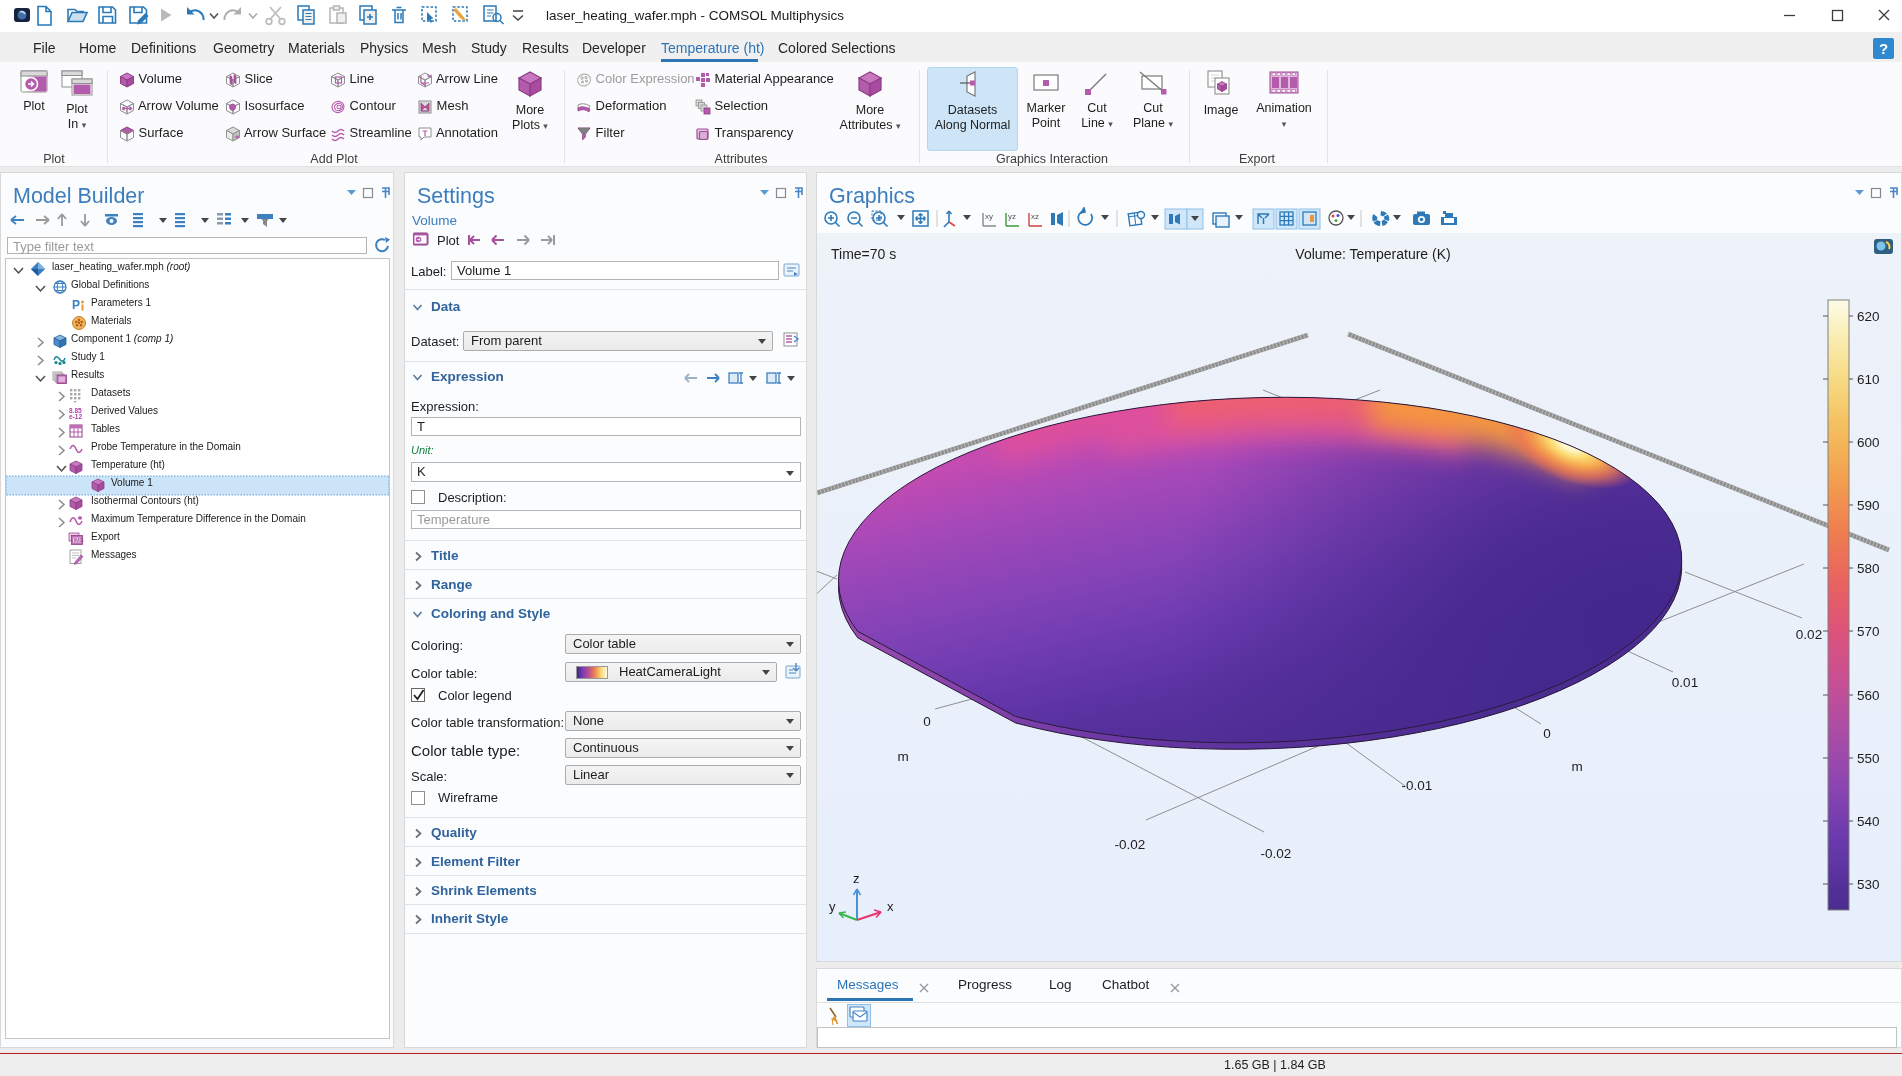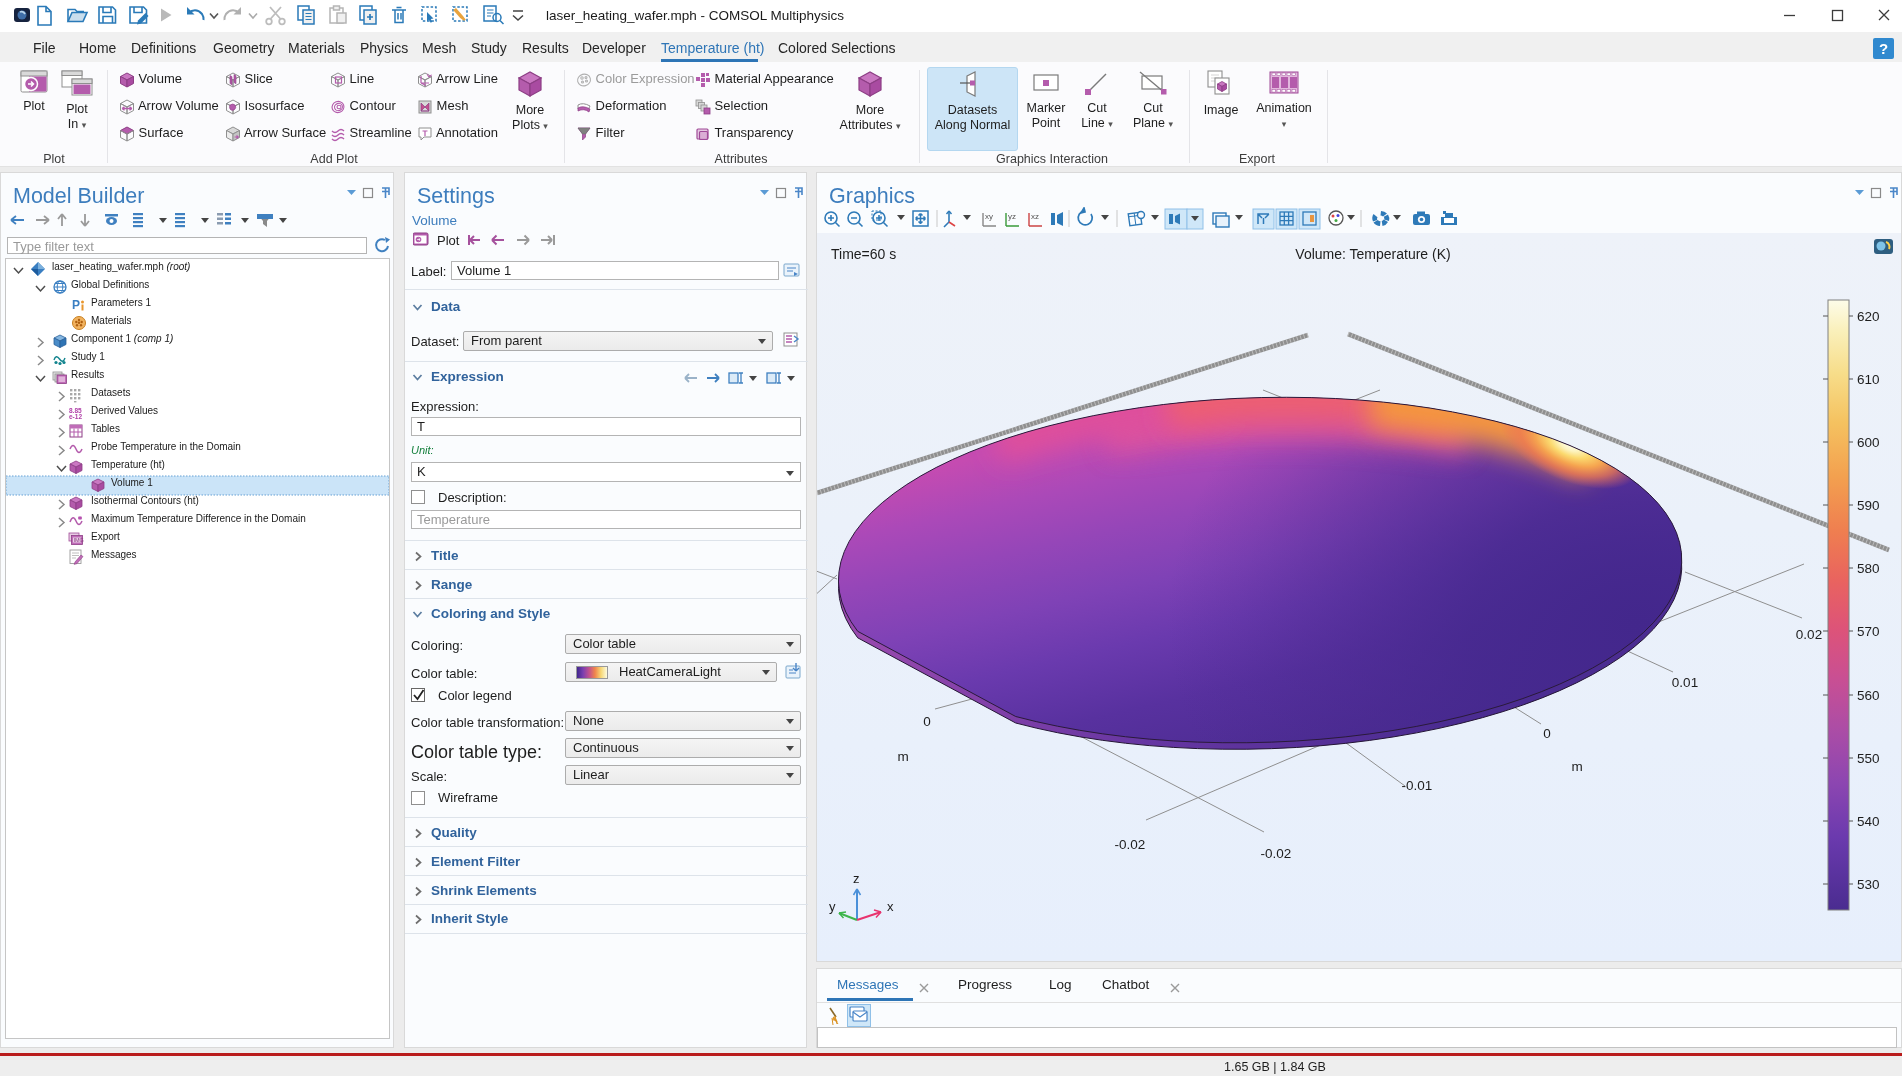--- a/index.html
+++ b/index.html
@@ -16,21 +16,21 @@
 .smallitem { position:absolute; height:27px; font-size:13px; color:#1d1d1d; white-space:nowrap; }
 .smallitem svg { vertical-align:middle; }
 .gray { color:#9b9b9b; }
 .panel { position:absolute; top:172px; background:#fafcfe; border:1px solid #d9d9d9; }
 .phead { position:absolute; left:12px; top:11px; font-size:21.5px; color:#3d7dbd; letter-spacing:0px; }
 .picons { position:absolute; right:3px; top:14px; }
 #modelbuilder { left:0; width:394px; height:876px; }
 #settings { left:404px; width:403px; height:876px; }
 #graphics { left:816px; width:1086px; height:790px;padding-left:17px; }
 #messages { position:absolute; left:816px; top:968px; width:1086px; height:80px; background:#fafcfe; border:1px solid #d9d9d9; }
-#statusbar { position:absolute; left:0; top:1053px; width:1902px; height:23px; background:#eeeeee; border-top:3px solid #b91c1c; }
+#statusbar { position:absolute; left:0; top:1053px; width:1902px; height:23px; background:#eeeeee; border-top:1px solid #b91c1c; }
 .sec { color:#31639c; font-size:13.5px; font-weight:bold; }
 .combo { position:absolute; height:20px; background:linear-gradient(#f4f4f4,#ebebeb); border:1px solid #acacac; border-radius:2px; font-size:13px; color:#1d1d1d; line-height:18px; padding-left:7px; }
 .combo .arr { position:absolute; right:6px; top:7px; width:0; height:0; border-left:4px solid transparent; border-right:4px solid transparent; border-top:5px solid #444; }
 .tbox { position:absolute; background:#fff; border:1px solid #b4b4b4; font-size:13px; color:#1d1d1d; line-height:17px; padding-left:5px; }
 .hsep { position:absolute; left:0px; width:403px; height:1px; background:#dde3ea; }
 .treerow { position:absolute; left:0; height:18px; font-size:10px; color:#1a1a1a; white-space:nowrap; }
 </style>
 </head>
 <body>
 <div id="titlebar">
@@ -638,21 +638,21 @@
       <path d="M12 1 v8 m0 0 l-3 -3 m3 3 l3 -3" stroke="#4a86c8" stroke-width="1.4" fill="none"></path>
       <path d="M5 8 h4 M5 11 h7" stroke="#4a86c8" stroke-width="1.2"></path>
     </svg>
 <div style="position:absolute;left:6px;top:515px;width:14px;height:14px;background:#fff;border:1px solid #676767;"></div>
 <svg width="14" height="14" style="position:absolute;left:7px;top:515px;">
       <path d="M2 7 l3.5 4 6 -9" fill="none" stroke="#222" stroke-width="1.8"></path>
     </svg>
 <div style="position:absolute;left:33px;top:515px;font-size:13px;color:#1d1d1d;">Color legend</div>
 <div style="position:absolute;left:6px;top:542px;font-size:13px;color:#1d1d1d;">Color table transformation:</div>
 <div class="combo" style="left:160px;top:538px;width:236px;">None<span class="arr"></span></div>
-<div style="position:absolute;left:6px;top:569px;font-size:18px;color:#1d1d1d;">Color table type:</div>
+<div style="position:absolute;left:6px;top:569px;font-size:15px;color:#1d1d1d;">Color table type:</div>
 <div class="combo" style="left:160px;top:565px;width:236px;">Continuous<span class="arr"></span></div>
 <div style="position:absolute;left:6px;top:596px;font-size:13px;color:#1d1d1d;">Scale:</div>
 <div class="combo" style="left:160px;top:592px;width:236px;">Linear<span class="arr"></span></div>
 <div style="position:absolute;left:6px;top:618px;width:14px;height:14px;background:#fff;border:1px solid #8f8f8f;"></div>
 <div style="position:absolute;left:33px;top:617px;font-size:13px;color:#1d1d1d;">Wireframe</div>
 <div class="hsep" style="top:644px;"></div>
 <svg width="9" height="11" style="position:absolute;left:9px;top:655px;">
       <path d="M2 1.5 l4.5 4 -4.5 4" stroke="#6e6e6e" stroke-width="1.7" fill="none"></path>
     </svg>
     <div class="sec" style="position:absolute;left:26px;top:652px;">Quality</div>
@@ -775,21 +775,21 @@
         <circle cx="600.5" cy="12.5" r="3.6" fill="#fbfbfd"></circle>
         <circle cx="600.5" cy="12.5" r="1.8" fill="#2e7ab8"></circle>
       </g>
 <g fill="#2e7ab8">
         <path d="M620 10 h4 v-4 h8 v4 h4 v8 h-16 z"></path>
         <rect x="622" y="4" width="3" height="3"></rect>
         <rect x="623" y="11" width="10" height="5" fill="#fff"></rect>
       </g>
 </svg>
 <div id="canvas" style="position:absolute;left:0px;top:60px;width:1084px;height:728px;background:linear-gradient(180deg,#eef2f9 0%,#ebf1fa 40%,#e7effc 100%);overflow:hidden;">
-<div style="position:absolute;left:14px;top:13px;font-size:14px;color:#1d1d1d;">Time=60 s</div>
+<div style="position:absolute;left:14px;top:13px;font-size:14px;color:#1d1d1d;">Time=70 s</div>
 <div style="position:absolute;left:406px;top:13px;width:300px;text-align:center;font-size:14px;color:#1d1d1d;">Volume: Temperature (K)</div>
 <svg width="1084" height="728" style="position:absolute;left:0;top:0;" viewBox="0 60 1084 728">
 <defs>
 <clipPath id="discclip">
             <path d="M40.7 458.3 A 421.8 172.4 -1.67 1 1 198.7 543.5 Z"></path>
           </clipPath>
 <linearGradient id="basegrad" x1="400" y1="230" x2="480" y2="580" gradientUnits="userSpaceOnUse">
  <stop offset="0" stop-color="#c54bb1"></stop>
             <stop offset="0.14" stop-color="#ab49b8"></stop>
  <stop offset="0.28" stop-color="#9546b8"></stop>

